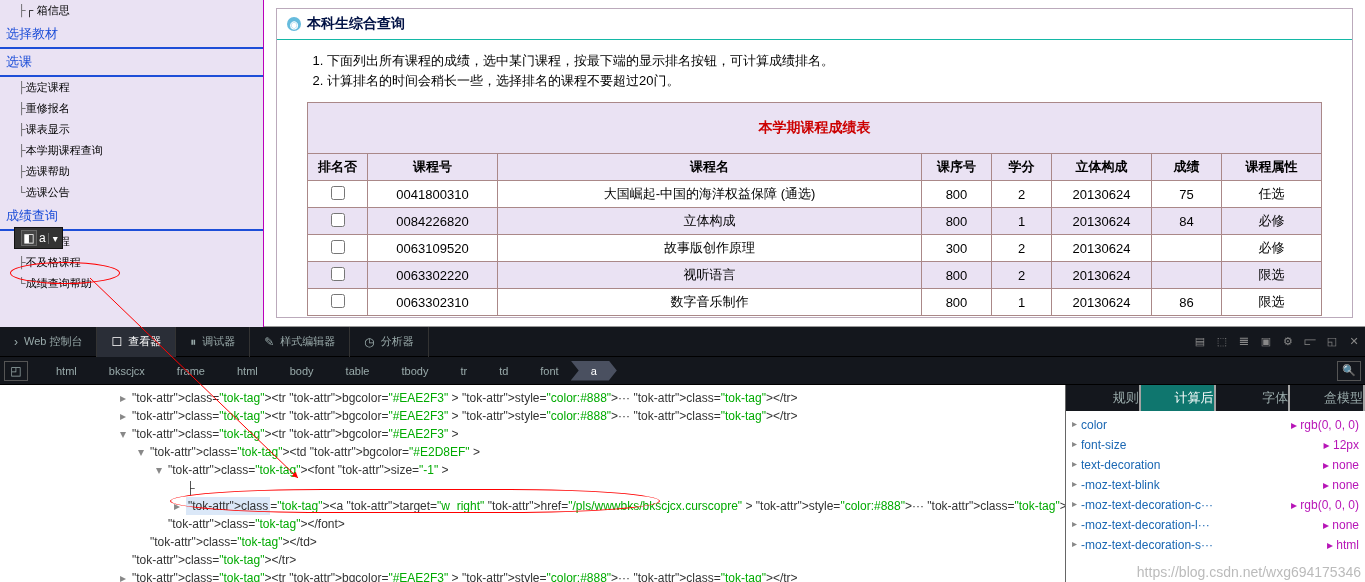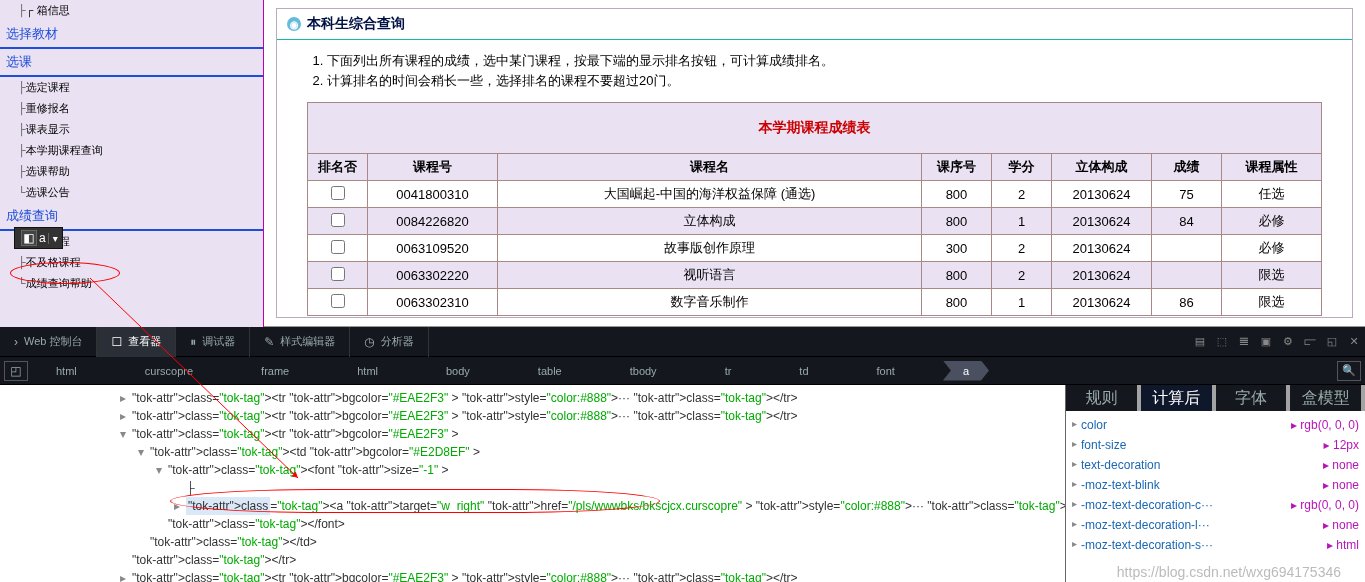--- a/index.html
+++ b/index.html
@@ -28,43 +28,43 @@
 table.grades tbody tr:nth-child(even) { background:#EAE2F3; }
 .devtools { height:255px; background:#2a2e37; color:#bcc; display:flex; flex-direction:column; font-family:Consolas,Menlo,monospace; font-size:11px; }
 .dt-toolbar { height:30px; background:#14171d; display:flex; align-items:center; border-bottom:1px solid #000; }
 .dt-tab { padding:0 14px; height:30px; display:flex; align-items:center; color:#9aa; border-right:1px solid #333; }
 .dt-tab.active { background:#2a2e37; color:#fff; }
 .dt-tab .ti { margin-right:6px; font-size:12px; }
 .dt-toolbar-right { margin-left:auto; display:flex; align-items:center; }
 .dt-toolbar-right span { width:22px; text-align:center; color:#888; cursor:default; }
 .dt-crumbs { height:28px; background:#14171d; display:flex; align-items:center; border-bottom:1px solid #000; padding:0 4px; position:relative; }
 .dt-pick { width:24px; height:20px; border:1px solid #555; display:inline-flex; align-items:center; justify-content:center; color:#9aa; font-size:12px; }
-.crumbs-row { display:flex; align-items:flex-end; margin-left:8px; flex:1; overflow:hidden;gap:36px; }
+.crumbs-row { display:flex; align-items:flex-end; margin-left:8px; flex:1; overflow:hidden; }
 .crumb { padding:0 20px; height:20px; line-height:20px; color:#9aa; margin-right:-8px; position:relative; clip-path: polygon(0 0, calc(100% - 8px) 0, 100% 50%, calc(100% - 8px) 100%, 0 100%, 8px 50%);}
 .crumb.first { clip-path: polygon(0 0, calc(100% - 8px) 0, 100% 50%, calc(100% - 8px) 100%, 0 100%);}
 .crumb.sel { background:#4a5060; color:#fff; }
 .dt-search { width:24px; height:20px; border:1px solid #555; display:inline-flex; align-items:center; justify-content:center; color:#9aa; margin-left:auto; }
 .dt-body { flex:1; display:flex; overflow:hidden; }
 .dt-src { flex:1; background:#fff; color:#333; padding:4px 6px 4px 120px; font-family:Consolas,Menlo,monospace; font-size:12px; line-height:18px; overflow:auto; position:relative; }
 .src-line { white-space:pre; }
 .tok-val { color:#0a0; }
 .expander { display:inline-block; width:10px; color:#888; margin-right:2px; }
 .indent-1 { padding-left:0; } .indent-2 { padding-left:18px; } .indent-3 { padding-left:36px; } .indent-4 { padding-left:54px; }
 .hl-bar { display:inline-block; background:#dbe8f8; padding:0 2px; }
 .oval2 { position:absolute; left:170px; top:104px; width:490px; height:24px; border:1.5px solid red; border-radius:50%/80%; }
 .dt-rules { width:300px; background:#fff; border-left:1px solid #666; display:flex; flex-direction:column; }
 .rules-tabs { display:flex; height:26px; }
-.rtab { flex:1; text-align:center; line-height:26px; background:#14171d; color:#9aa; font-size:16px; border-right:4px solid #a3a3a3; cursor:default; }
-.rtab.active { background:#0f172a; color:#fff; }
+.rtab { flex:1; text-align:right; line-height:26px; background:#14171d; color:#9aa; font-size:13px; border-right:2px solid #a3a3a3; cursor:default; }
+.rtab.active { background:#0f766e; color:#fff; }
 .rules-body { flex:1; padding:4px 6px; font-size:12px; font-family:Consolas,Menlo,monospace; color:#333; overflow:auto; }
 .rule-row { display:flex; padding:3px 0; }
 .rule-row .k { color:#1a67b3; }
 .rule-row .tri { color:#888; margin-right:4px; font-size:10px; }
 .rule-row .v { margin-left:auto; color:#b715b7; }
-.watermark { position:absolute; right:24px; bottom:2px; color:#bbb; font-size:14px; font-family:Arial; }
+.watermark { position:absolute; right:4px; bottom:2px; color:#bbb; font-size:14px; font-family:Arial; }
 svg.arrow { position:absolute; left:0; top:0; width:1365px; height:582px; z-index:30; pointer-events:none; }
 input[type=checkbox]{ width:14px; height:14px; }
 </style>
 </head>
 <body>
 
 <div class="top-area">
   <div class="sidebar">
     <div class="side-sub">┌ 箱信思</div>
     <div class="side-item">选择教材</div>
@@ -201,21 +201,21 @@
       <span>⚙</span>
       <span>⫍</span>
       <span>◱</span>
       <span>✕</span>
     </div>
   </div>
   <div class="dt-crumbs">
     <span class="dt-pick">◰</span>
     <div class="crumbs-row" id="crumbs-row">
         <span class="crumb first">html</span>
-        <span class="crumb">curscopre</span>
+        <span class="crumb">bkscjcx</span>
         <span class="crumb">frame</span>
         <span class="crumb">html</span>
         <span class="crumb">body</span>
         <span class="crumb">table</span>
         <span class="crumb">tbody</span>
         <span class="crumb">tr</span>
         <span class="crumb">td</span>
         <span class="crumb">font</span>
         <span class="crumb sel">a</span>
       </div>

